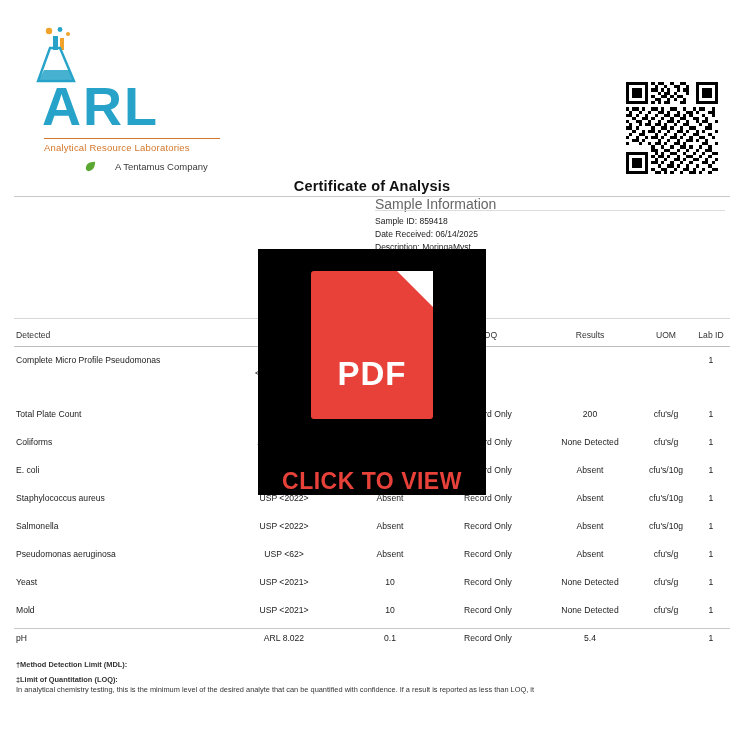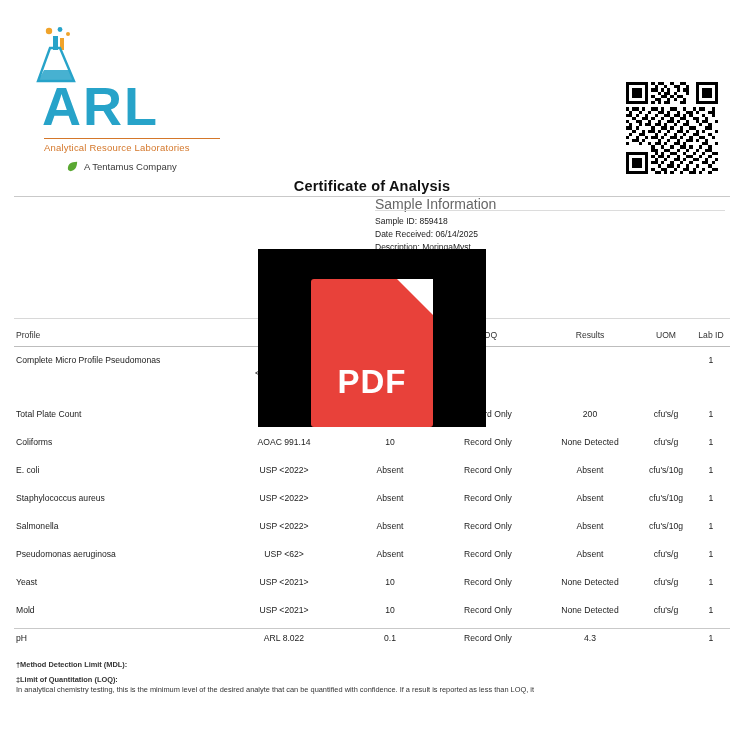--- a/index.html
+++ b/index.html
@@ -49,26 +49,26 @@
     letter-spacing: 0.2px;
   }
   .logo-rule {
     position: absolute;
     left: 16px; top: 112px;
     width: 176px; height: 1px;
     background: #d4772a;
   }
   .tentamus {
     position: absolute;
-    left: 66px; top: 160px;
+    left: 84px; top: 160px;
     font-size: 9.5px;
     color: #3a3a3a;
     display: flex;
     align-items: center;
-    gap: 5px;
+    gap: 18px;
   }
   .tentamus .leaf {
     width: 13px; height: 13px;
   }
 
   .coa-title {
     position: absolute;
     left: 0; right: 0; top: 164px;
     text-align: center;
     font-size: 14.5px;
@@ -160,26 +160,26 @@
     color: #333;
     line-height: 10.5px;
   }
   .footnotes .fn-title { font-weight: bold; }
   .footnotes p { margin: 0 0 4px 0; }
 
   
   .pdf-overlay {
     position: absolute;
     left: 258px; top: 249px;
-    width: 228px; height: 178px;
+    width: 228px; height: 246px;
     background: #000000;
     display: flex;
     flex-direction: column;
     align-items: center;
-    justify-content: flex-end;
+    justify-content: space-between;
   }
   .pdf-icon {
     position: relative;
     margin-top: 22px;
     width: 122px; height: 148px;
   }
   .pdf-icon .sheet {
     position: absolute;
     inset: 0;
     background: #e8413a;
@@ -470,21 +470,21 @@
     <div class="si-line">Description: MoringaMyst</div>
   </div>
   <div class="si-rule"></div>
 
   <div class="hr hr-mid"></div>
   <div class="hr hr-head"></div>
 
   <table class="tbl">
     <thead>
       <tr>
-        <th class="col-analysis">Profile</th>
+        <th class="col-analysis">Detected</th>
         <th class="col-method">Method</th>
         <th class="col-mdl">MDL</th>
         <th class="col-loq">LOQ</th>
         <th class="col-results">Results</th>
         <th class="col-uom">UOM</th>
         <th class="col-lab">Lab ID</th>
       </tr>
     </thead>
     <tbody id="tbody">
         <tr>
@@ -566,21 +566,21 @@
           <td class="col-loq">Record Only</td>
           <td class="col-results">None Detected</td>
           <td class="col-uom">cfu's/g</td>
           <td class="col-lab">1</td>
         </tr>
         <tr>
           <td class="col-analysis">pH</td>
           <td class="col-method">ARL 8.022</td>
           <td class="col-mdl">0.1</td>
           <td class="col-loq">Record Only</td>
-          <td class="col-results">4.3</td>
+          <td class="col-results">5.4</td>
           <td class="col-uom"></td>
           <td class="col-lab">1</td>
         </tr>
       </tbody>
   </table>
 
   <div class="hr hr-bottom"></div>
 
   <div class="footnotes">
     <p>
@@ -593,15 +593,16 @@
       <span>In analytical chemistry testing, this is the minimum level of the desired analyte that can be quantified with confidence. If a result is reported as less than LOQ, it</span>
     </p>
   </div>
 
   <div class="pdf-overlay">
     <div class="pdf-icon">
       <div class="sheet"></div>
       <div class="fold"></div>
       <div class="pdf-text">PDF</div>
     </div>
+    <div class="pdf-cta">CLICK TO VIEW</div>
   </div>
 
 </div>
 
 </body></html>

